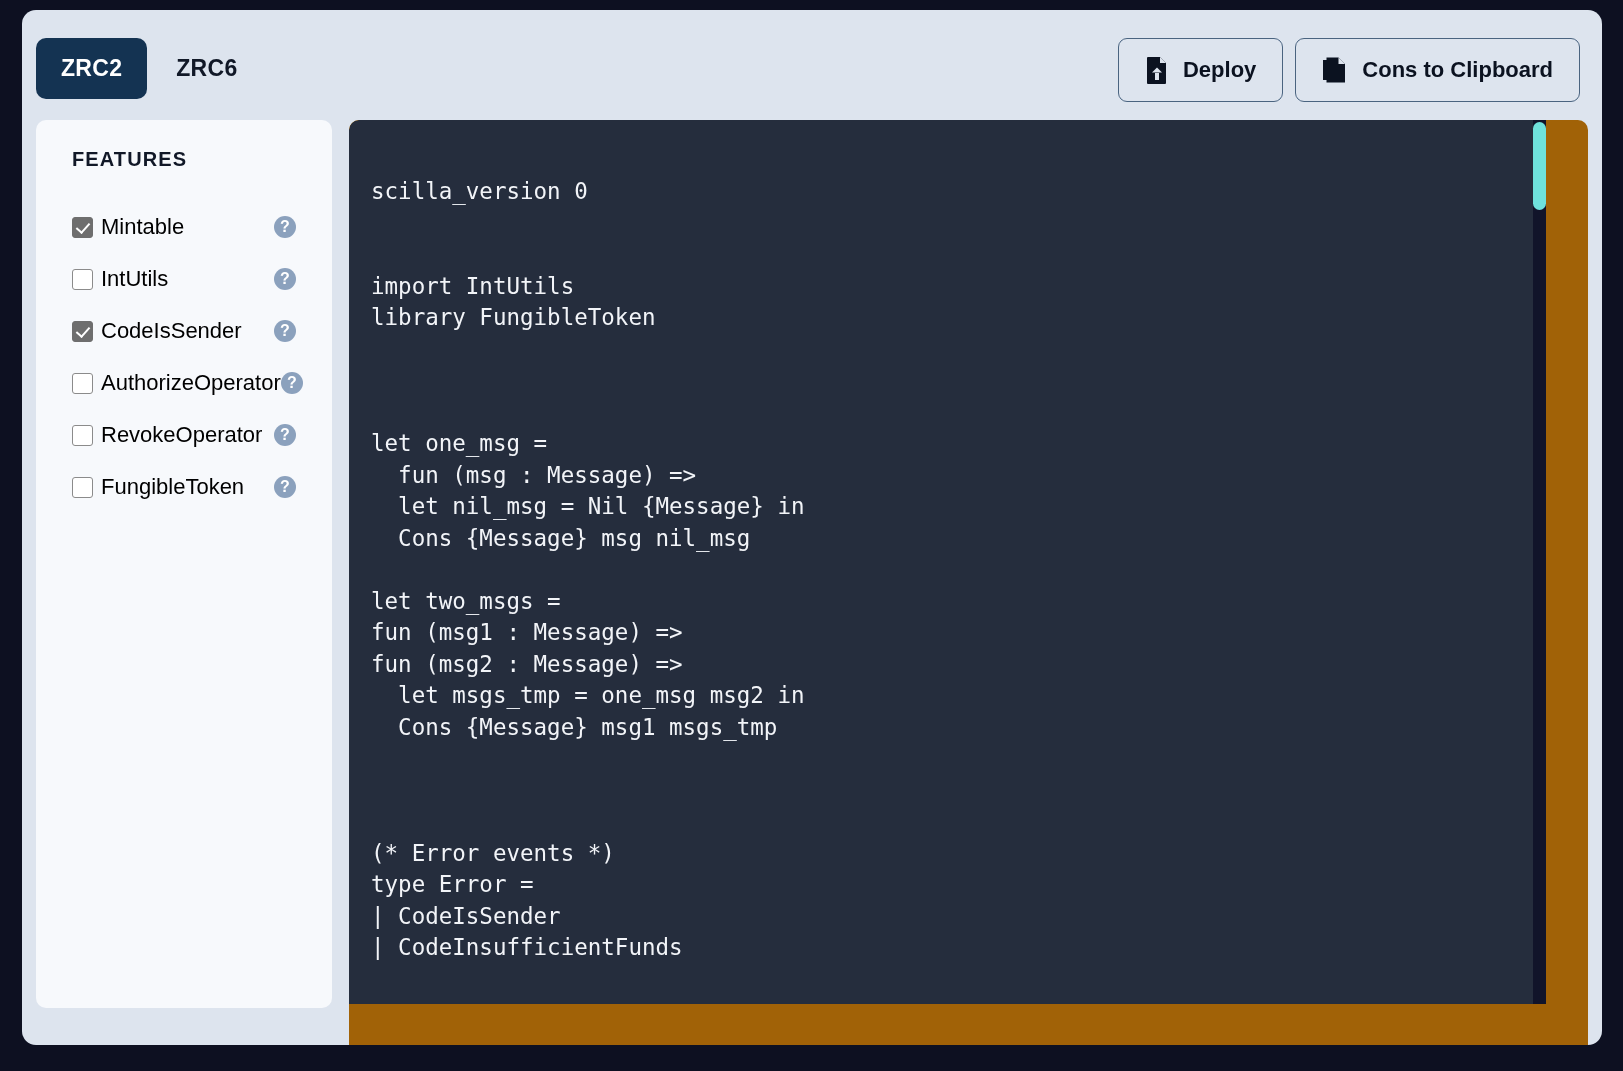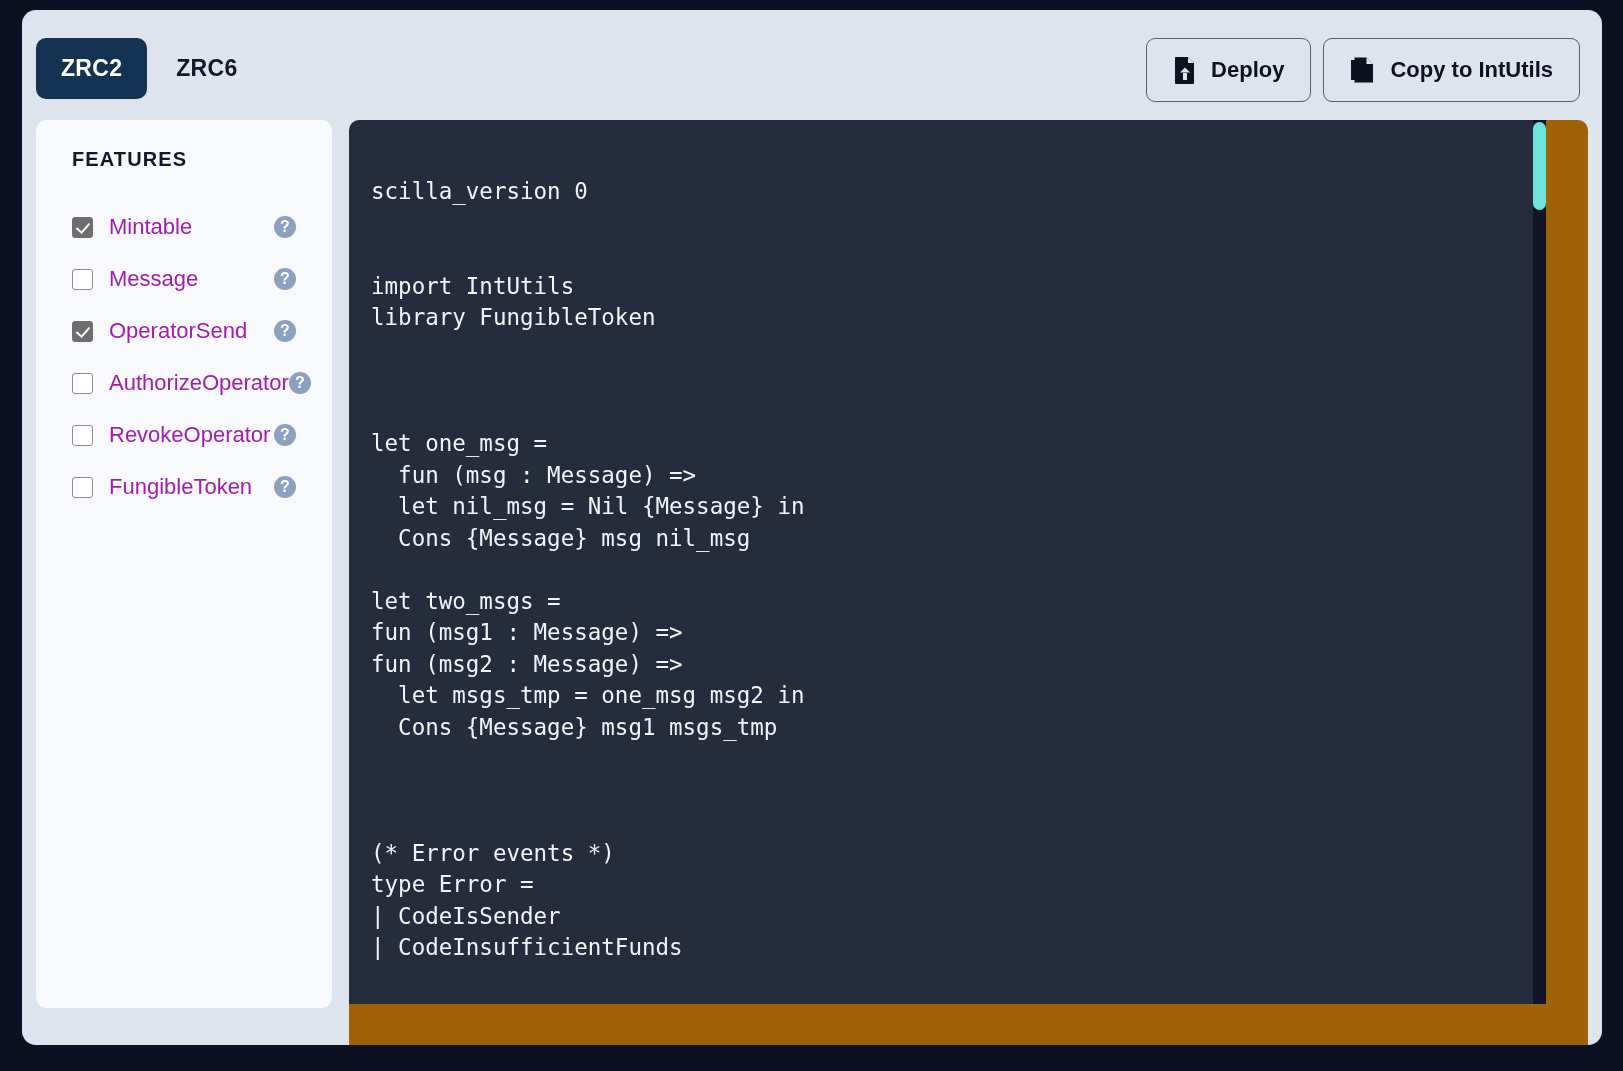--- a/index.html
+++ b/index.html
@@ -132,23 +132,23 @@
     position: absolute;
     left: 6px; top: 2px;
     width: 6px; height: 11px;
     border: solid #ffffff;
     border-width: 0 2.6px 2.6px 0;
     transform: rotate(42deg);
   }
 
   .feature-label {
     flex: 1 1 auto;
-    margin-left: 16px;
+    margin-left: 8px;
     font-size: 22px;
-    color: #a21caf;
+    color: #000000;
     white-space: nowrap;
   }
 
   .help-icon {
     flex: 0 0 auto;
     width: 22px;
     height: 22px;
     border-radius: 50%;
     background: #8ba1bd;
     color: #ffffff;
@@ -263,44 +263,44 @@
 
       <button class="btn">
         <span class="glyph">
           <svg width="26" height="28" viewBox="0 0 26 28">
             <path d="M1 4 h11 v20 h-11 z" fill="#0b1220"></path>
             <path d="M4.5 1.5 h12 l6.5 6.5 v18.5 h-18.5 z" fill="#0b1220"></path>
             <path d="M16.5 1.5 v6.5 h6.5 z" fill="#dde4ee"></path>
             <path d="M2.8 5.6 h8 v17 h-8 z" fill="#dde4ee" opacity="0"></path>
           </svg>
         </span>
-        <span>Copy to IntUtils</span>
+        <span>Cons to Clipboard</span>
       </button>
 
     </div>
   </div>
 
   <div class="sidebar">
     <div class="sidebar-title">FEATURES</div>
 
     <div class="feature-row">
       <span class="cbox checked"></span>
       <span class="feature-label">Mintable</span>
       <span class="help-icon">?</span>
     </div>
 
     <div class="feature-row">
       <span class="cbox"></span>
-      <span class="feature-label">Message</span>
+      <span class="feature-label">IntUtils</span>
       <span class="help-icon">?</span>
     </div>
 
     <div class="feature-row">
       <span class="cbox checked"></span>
-      <span class="feature-label">OperatorSend</span>
+      <span class="feature-label">CodeIsSender</span>
       <span class="help-icon">?</span>
     </div>
 
     <div class="feature-row">
       <span class="cbox"></span>
       <span class="feature-label">AuthorizeOperator</span>
       <span class="help-icon">?</span>
     </div>
 
     <div class="feature-row">

